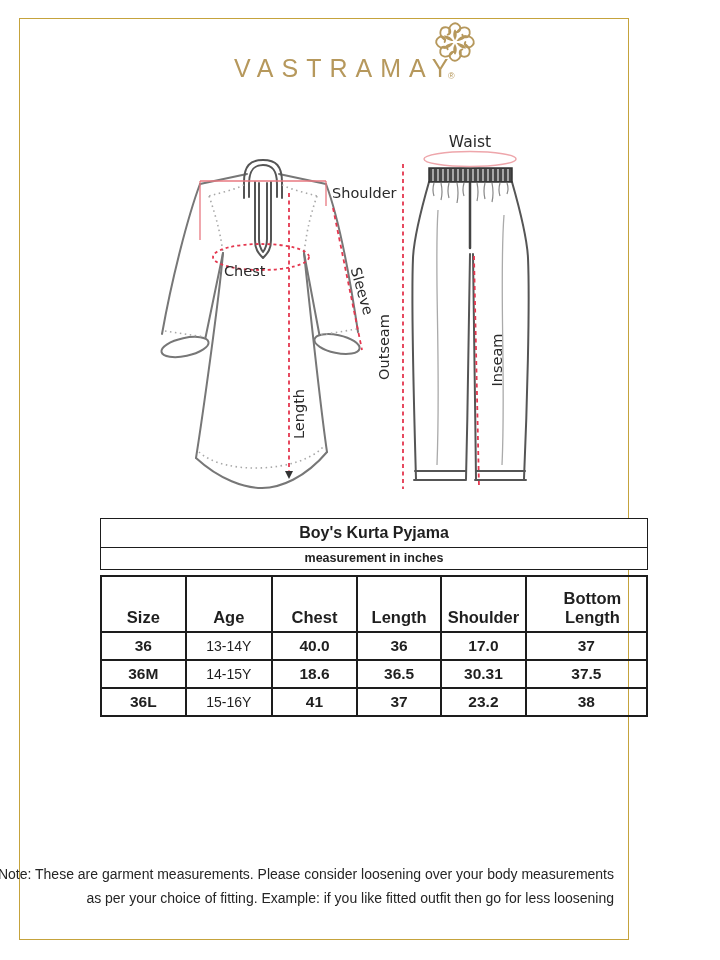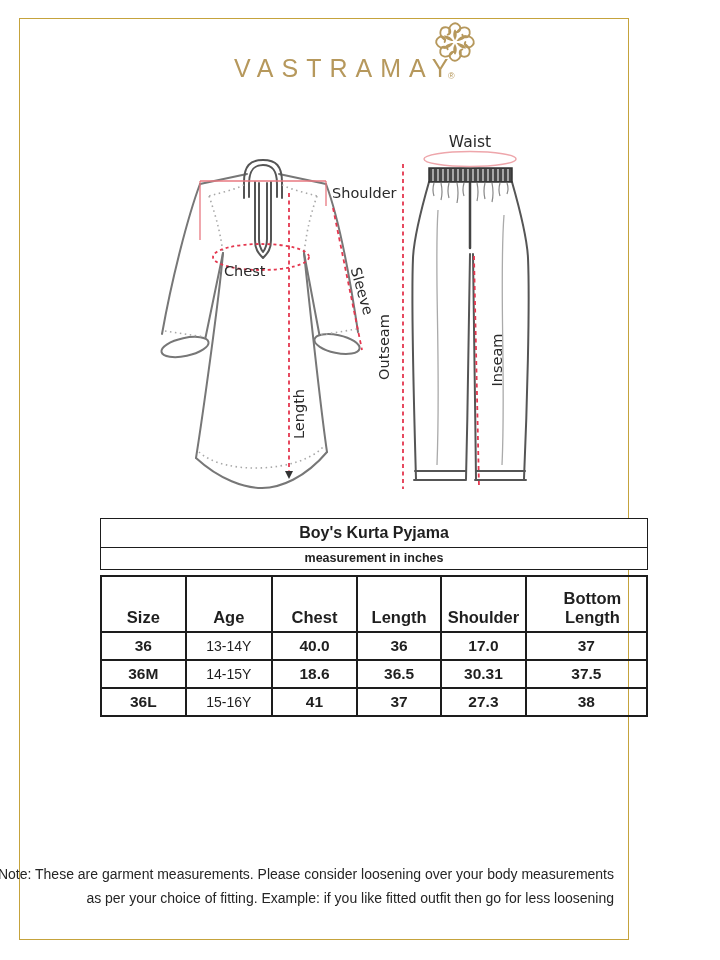--- a/index.html
+++ b/index.html
@@ -234,21 +234,21 @@
           <td>18.6</td>
           <td>36.5</td>
           <td>30.31</td>
           <td>37.5</td>
         </tr>
         <tr>
           <td>36L</td>
           <td class="age">15-16Y</td>
           <td>41</td>
           <td>37</td>
-          <td>27.3</td>
+          <td>23.2</td>
           <td>38</td>
         </tr>
       </tbody>
     </table>
   </div>
 
   <div class="note">
     <div>Note: These are garment measurements. Please consider loosening over your body measurements</div>
     <div>as per your choice of fitting. Example: if you like fitted outfit then go for less loosening</div>
   </div>

